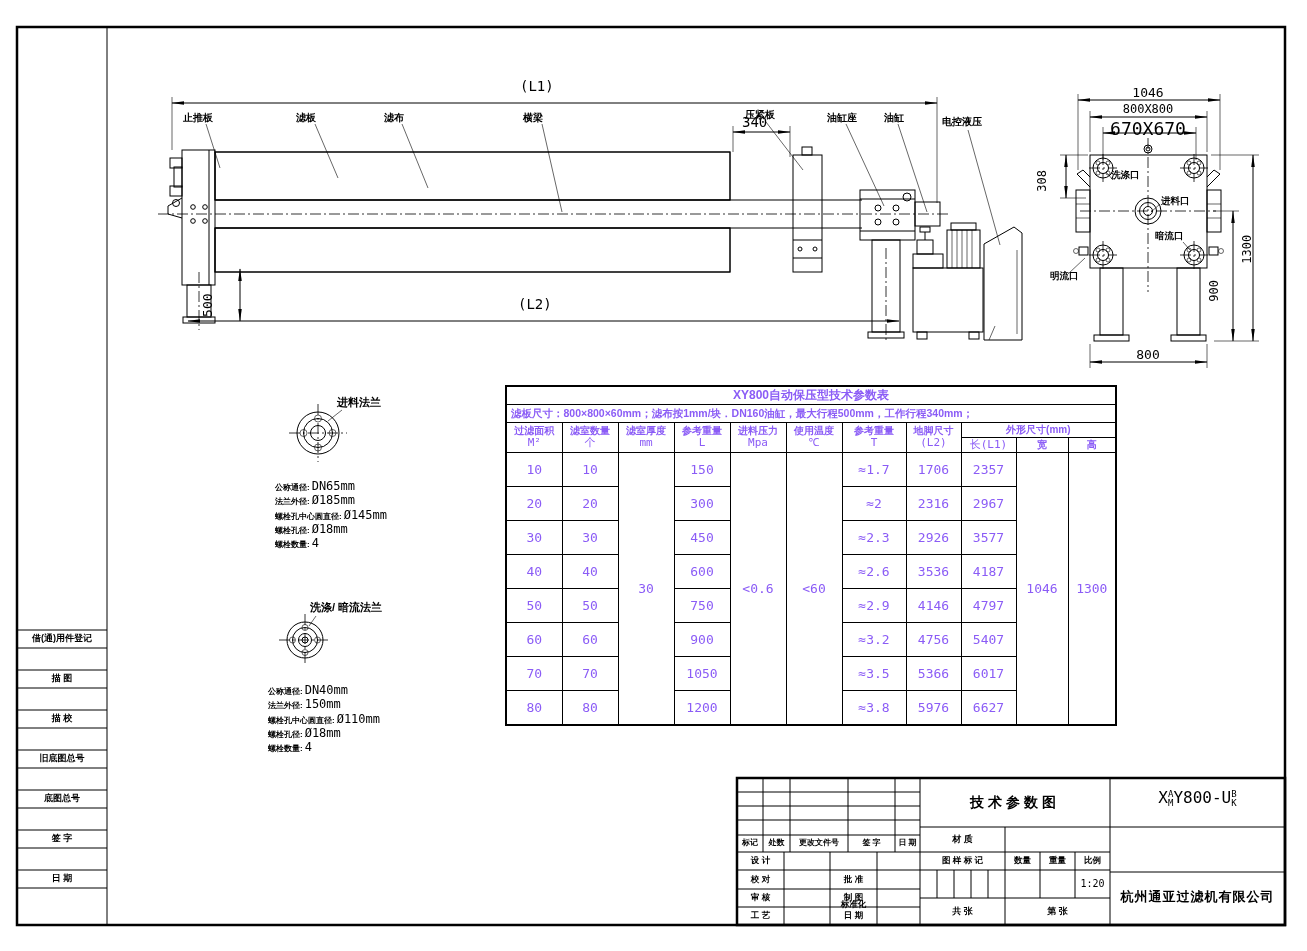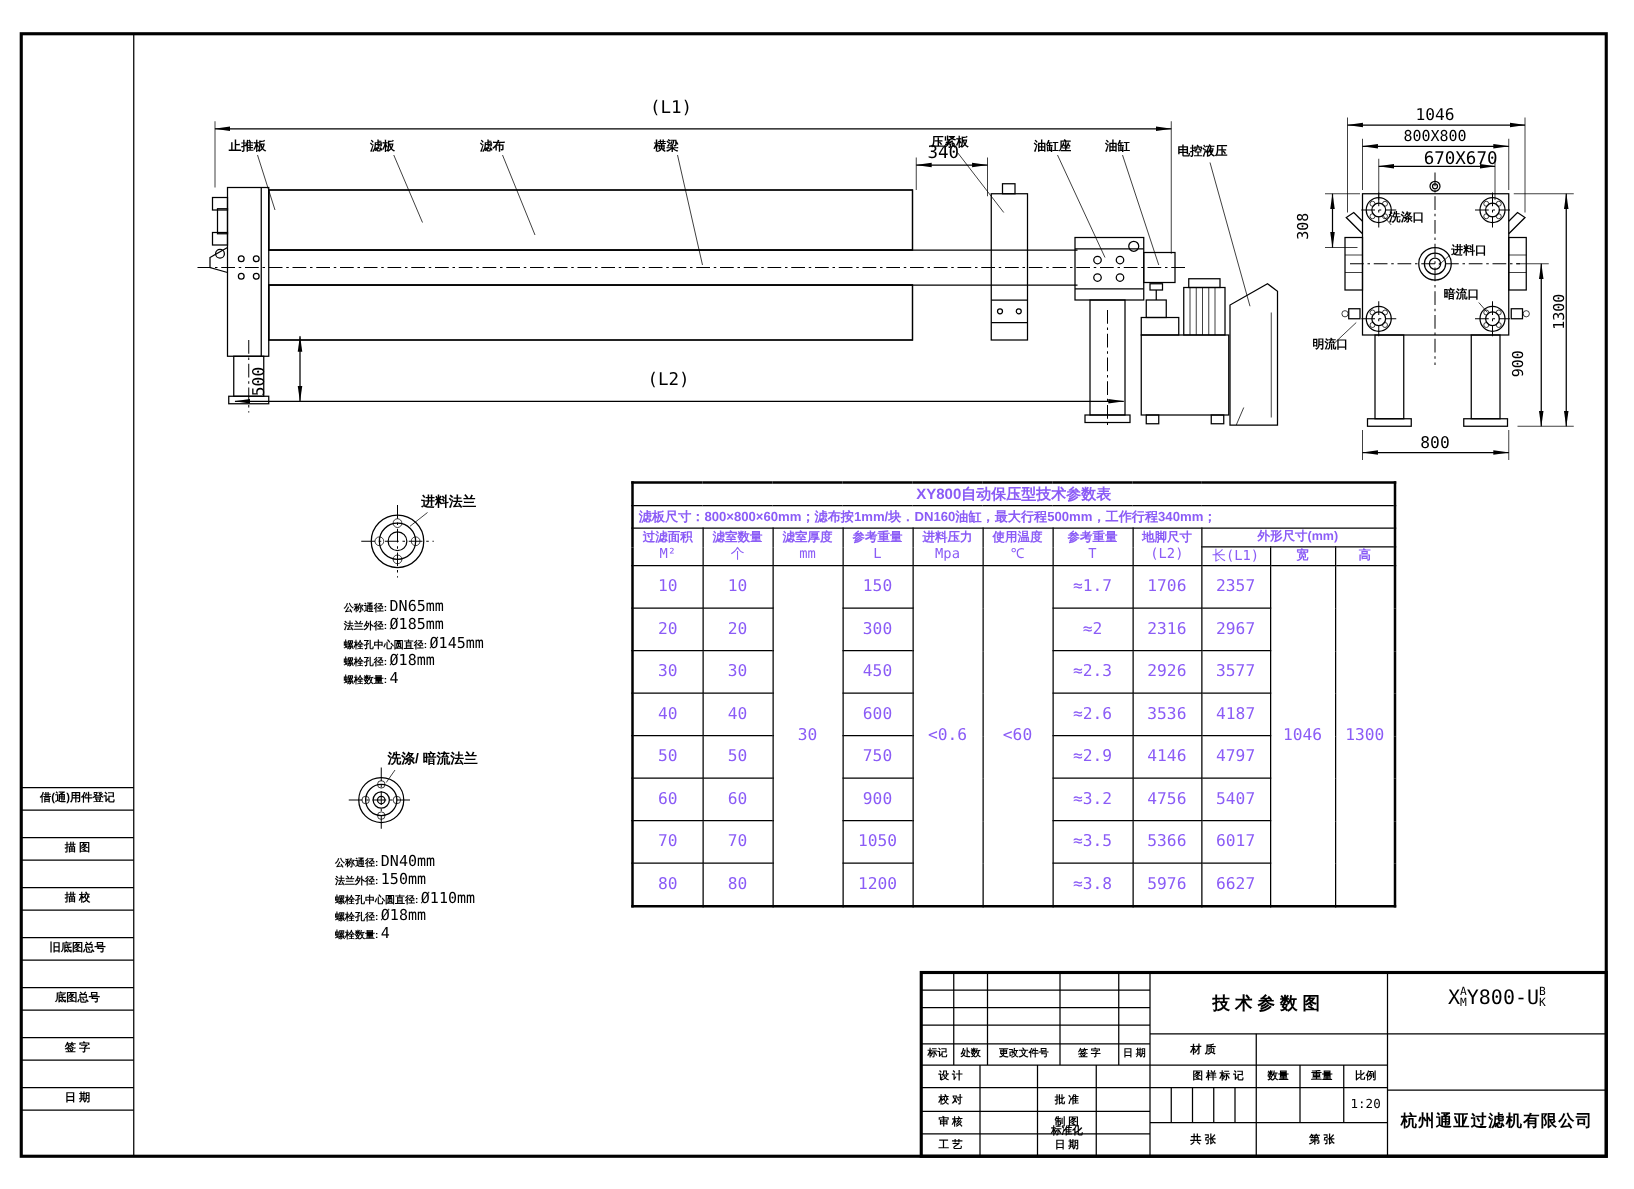--- a/index.html
+++ b/index.html
@@ -318,21 +318,21 @@
   <div class="t cnb" style="left:296px;top:112px;font-size:10px;">滤板</div>
   <div class="t cnb" style="left:384px;top:112px;font-size:10px;">滤布</div>
   <div class="t cnb" style="left:523px;top:112px;font-size:10px;">横梁</div>
   <div class="t cnb" style="left:745px;top:109px;font-size:10px;">压紧板</div>
   <div class="t cnb" style="left:827px;top:112px;font-size:10px;">油缸座</div>
   <div class="t cnb" style="left:884px;top:112px;font-size:10px;">油缸</div>
   <div class="t cnb" style="left:942px;top:116px;font-size:10px;">电控液压</div>
 
   <div class="t mono ctr" style="left:1098px;top:86px;width:100px;font-size:13px;">1046</div>
   <div class="t mono ctr" style="left:1098px;top:103px;width:100px;font-size:12px;">800X800</div>
-  <div class="t mono ctr" style="left:1098px;top:119px;width:100px;font-size:14px;text-align:right;">670X670</div>
+  <div class="t mono ctr" style="left:1098px;top:119px;width:100px;font-size:18px;">670X670</div>
   <div class="t mono rot" style="left:1050px;top:178px;font-size:12px;">308</div>
   <div class="t mono rot" style="left:1255px;top:250px;font-size:12px;">1300</div>
   <div class="t mono rot" style="left:1222px;top:288px;font-size:12px;">900</div>
   <div class="t mono ctr" style="left:1098px;top:348px;width:100px;font-size:13px;">800</div>
   <div class="t cnb" style="left:1111px;top:170px;font-size:9.5px;">洗涤口</div>
   <div class="t cnb" style="left:1161px;top:196px;font-size:9.5px;">进料口</div>
   <div class="t cnb" style="left:1155px;top:231px;font-size:9.5px;">暗流口</div>
   <div class="t cnb" style="left:1050px;top:271px;font-size:9.5px;">明流口</div>
 
   <div class="t cnb" style="left:337px;top:396px;font-size:11px;">进料法兰</div>
@@ -521,21 +521,21 @@
   <div class="t cnb ctr" style="left:737px;top:856px;width:47px;font-size:8.5px;">设 计</div>
   <div class="t cnb ctr" style="left:737px;top:875px;width:47px;font-size:8.5px;">校 对</div>
   <div class="t cnb ctr" style="left:737px;top:893px;width:47px;font-size:8.5px;">审 核</div>
   <div class="t cnb ctr" style="left:737px;top:911px;width:47px;font-size:8.5px;">工 艺</div>
   <div class="t cnb ctr" style="left:830px;top:900px;width:47px;font-size:8.5px;">标准化</div>
   <div class="t cnb ctr" style="left:830px;top:875px;width:47px;font-size:8.5px;">批 准</div>
   <div class="t cnb ctr" style="left:830px;top:893px;width:47px;font-size:8.5px;">制 图</div>
   <div class="t cnb ctr" style="left:830px;top:911px;width:47px;font-size:8.5px;">日 期</div>
 
   <div class="t cnb ctr" style="left:920px;top:834px;width:85px;font-size:9px;">材    质</div>
-  <div class="t cnb ctr" style="left:920px;top:856px;width:85px;font-size:8.5px;padding-left:12px;">图 样 标 记</div>
+  <div class="t cnb ctr" style="left:920px;top:856px;width:85px;font-size:8.5px;">图 样 标 记</div>
   <div class="t cnb ctr" style="left:1005px;top:856px;width:35px;font-size:8.5px;">数量</div>
   <div class="t cnb ctr" style="left:1040px;top:856px;width:35px;font-size:8.5px;">重量</div>
   <div class="t cnb ctr" style="left:1075px;top:856px;width:35px;font-size:8.5px;">比例</div>
   <div class="t mono ctr" style="left:1075px;top:878px;width:35px;font-size:10px;">1:20</div>
   <div class="t cnb ctr" style="left:920px;top:906px;width:85px;font-size:9px;">共    张</div>
   <div class="t cnb ctr" style="left:1005px;top:906px;width:105px;font-size:9px;">第    张</div>
 
 </div>
 
 </body></html>

